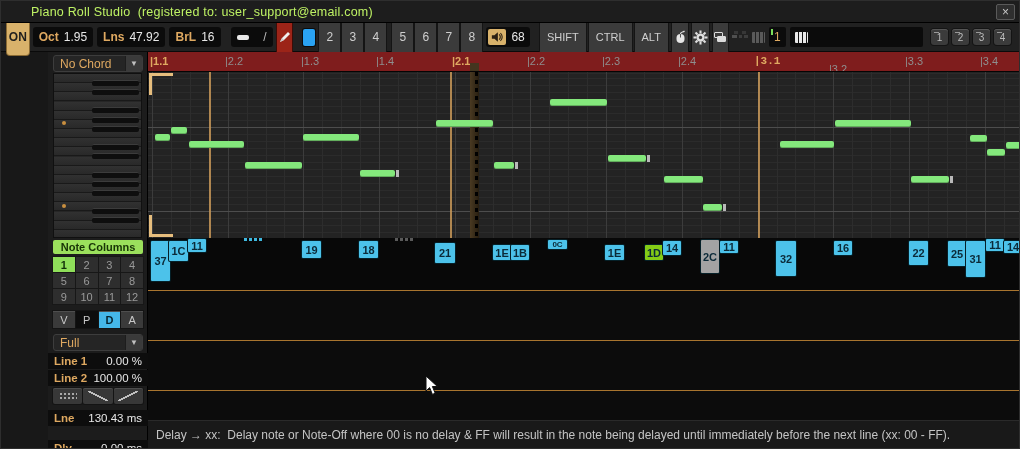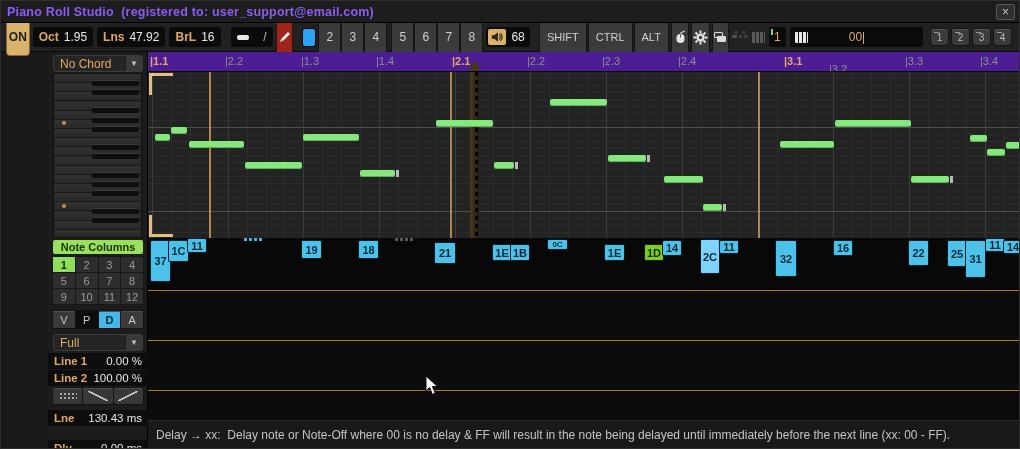--- a/index.html
+++ b/index.html
@@ -2,21 +2,21 @@
 <html><head>
 <meta charset="utf-8">
 <style>
   * { margin:0; padding:0; box-sizing:border-box; }
   html,body { background:#000; }
   body { font-family:"Liberation Sans","DejaVu Sans",sans-serif; }
   #window { position:relative; width:1020px; height:449px; background:#181818; border:1px solid #2e2e2e; overflow:hidden; color:#d6d6d6; }
 
   
   .titlebar { position:relative; height:22px; background:#1d1d1d; border-bottom:1px solid #000; display:flex; align-items:center; padding:0 6px; }
-  .title-text { color:#8b5cf6; font-size:12.5px; font-weight:bold; letter-spacing:.2px; }
+  .title-text { color:#bef264; font-size:12.5px; font-weight:normal; letter-spacing:.2px;margin-left:24px; }
   .close-btn { position:absolute; right:4px; top:3px; width:19px; height:16px; background:#2f2f2f; border:1px solid #5a5a5a; border-radius:2px; color:#c8c8c8; font-size:12px; line-height:14px; text-align:center; cursor:default; }
 
   
   .toolbar { height:29px; background:#212121; border-bottom:1px solid #0a0a0a; display:flex; align-items:center; padding:0 6px; gap:4px; }
   .tb-field { display:flex; align-items:center; gap:5px; height:20px; background:#0b0b0b; border-radius:3px; padding:0 6px; }
   .tb-label { color:#dfa961; font-size:12px; font-weight:bold; }
   .tb-value { color:#e8e8e8; font-size:12px; }
   .btn { height:36px; background:#3b3b3b; border-radius:3px; box-shadow:0 0 0 1px #141414, inset 0 1px 0 #555; color:#cfcfcf; font-size:12px; display:flex; align-items:center; justify-content:center; }
   .on-btn { width:29px; background:#d9b26b; color:#1d1d1d; font-weight:bold; box-shadow:0 0 0 1px #8a6a33, inset 0 1px 0 #f0d9ad; }
   .sq { width:21px; }
@@ -77,21 +77,21 @@
   .lp-row { position:absolute; left:0; width:100px; height:16px; background:#0d0d0d; display:flex; align-items:center; padding:0 6px; }
   .lp-row .tb-label { font-size:11.5px; font-weight:bold; }
   .lp-row .tb-value { font-size:11.5px; margin-left:auto; }
   #fade-btns { position:absolute; left:5px; top:336px; width:90px; display:grid; grid-template-columns:repeat(3,1fr); gap:1px; }
   .fade-btn { height:16px; background:#383838; box-shadow:0 0 0 1px #141414, inset 0 1px 0 #4c4c4c; border-radius:2px; display:flex; align-items:center; justify-content:center; }
   .spray { width:18px; height:9px; background-image:radial-gradient(circle,#a8a8a8 35%,transparent 40%); background-size:4px 4px; }
   .slope-up { width:20px; height:10px; background:linear-gradient(to top right, transparent 45%, #c0c0c0 46% 54%, transparent 55%); }
   .slope-dn { width:20px; height:10px; background:linear-gradient(to bottom right, transparent 45%, #c0c0c0 46% 54%, transparent 55%); }
 
   
-  .ruler { position:relative; height:20px; background:#4c1d95; border-bottom:1px solid #050505; overflow:hidden; }
+  .ruler { position:relative; height:20px; background:#7f1d1d; border-bottom:1px solid #050505; overflow:hidden; }
   .ruler-label { position:absolute; top:3px; font-size:11px; color:#8f8f8f; white-space:pre; }
   .ruler-label.major { color:#dfa961; font-weight:bold; }
   .ruler-playhead { position:absolute; width:9px; bottom:0; height:8px; background:#43351f; }
 
   
   .roll { position:relative; height:166px; background-color:#232323; overflow:hidden;
     background-image:
       repeating-linear-gradient(to right, #3c3c3c 0 1px, transparent 1px 75.7px),
       repeating-linear-gradient(to right, #2d2d2d 0 1px, transparent 1px 18.925px),
       repeating-linear-gradient(to bottom, #2b2b2b 0 1px, transparent 1px 7px);
@@ -219,21 +219,20 @@
       </div>
     <div class="ghost-icon dim">
         <span class="piano-glyph"></span>
       </div>
     <div class="step-field">
       <span class="step-tick"></span>
       <span class="step-val">1</span>
     </div>
     <div class="note-input">
       <span class="piano-glyph"></span>
-      <span class="ni-val"><span>00</span><span class="caret"></span></span>
     </div>
     <div class="spacer"></div>
     <div style="display:flex; gap:4px; margin-right:2px;" id="preset-btns">
         <div class="btn preset">1</div>
         <div class="btn preset">2</div>
         <div class="btn preset">3</div>
         <div class="btn preset">4</div>
       </div>
   </div>
 
@@ -335,21 +334,21 @@
     <div class="main">
       <div class="ruler" id="ruler">
           <div class="ruler-label major" style="left: 2px;">|1.1</div>
           <div class="ruler-label" style="left: 77px;">|2.2</div>
           <div class="ruler-label" style="left: 153px;">|1.3</div>
           <div class="ruler-label" style="left: 228px;">|1.4</div>
           <div class="ruler-label major" style="left: 304px;">|2.1</div>
           <div class="ruler-label" style="left: 379px;">|2.2</div>
           <div class="ruler-label" style="left: 454px;">|2.3</div>
           <div class="ruler-label" style="left: 530px;">|2.4</div>
-          <div class="ruler-label major" style="left: 636px;">|3.1</div>
+          <div class="ruler-label major" style="left: 606px; font-family: Liberation Mono, monospace;">|3.1</div>
           <div class="ruler-label" style="left: 681px; margin-top: 8px;">|3.2</div>
           <div class="ruler-label" style="left: 757px;">|3.3</div>
           <div class="ruler-label" style="left: 832px;">|3.4</div>
           <div class="ruler-playhead" style="left: 322px;"></div>
         </div>
       <div class="roll" id="roll">
 
         <div class="bracket" style="left:1px;top:1px;width:24px;height:3px;"></div>
         <div class="bracket" style="left:1px;top:1px;width:3px;height:22px;"></div>
         <div class="bracket" style="left:889px;top:1px;width:24px;height:3px;"></div>
@@ -395,21 +394,21 @@
           <div class="dlabel" style="left: 40px; top: 1px; width: 18px; height: 13px; background: rgb(76, 194, 234);">11</div>
           <div class="dlabel" style="left: 154px; top: 3px; width: 19px; height: 17px; background: rgb(76, 194, 234);">19</div>
           <div class="dlabel" style="left: 211px; top: 3px; width: 19px; height: 17px; background: rgb(76, 194, 234);">18</div>
           <div class="dlabel" style="left: 287px; top: 5px; width: 20px; height: 20px; background: rgb(76, 194, 234);">21</div>
           <div class="dlabel" style="left: 345px; top: 7px; width: 18px; height: 15px; background: rgb(76, 194, 234);">1E</div>
           <div class="dlabel" style="left: 363px; top: 7px; width: 18px; height: 15px; background: rgb(76, 194, 234);">1B</div>
           <div class="dlabel small" style="left: 400px; top: 2px; width: 19px; height: 9px; background: rgb(76, 194, 234);">0C</div>
           <div class="dlabel" style="left: 457px; top: 7px; width: 19px; height: 15px; background: rgb(76, 194, 234);">1E</div>
           <div class="dlabel" style="left: 497px; top: 7px; width: 18px; height: 15px; background: #84cc16;">1D</div>
           <div class="dlabel" style="left: 515px; top: 3px; width: 18px; height: 14px; background: rgb(76, 194, 234);">14</div>
-          <div class="dlabel" style="left: 553px; top: 2px; width: 18px; height: 33px; background: #7dd3fc;">2C</div>
+          <div class="dlabel" style="left: 553px; top: 2px; width: 18px; height: 33px; background: #a3a3a3;">2C</div>
           <div class="dlabel" style="left: 572px; top: 3px; width: 18px; height: 12px; background: rgb(76, 194, 234);">11</div>
           <div class="dlabel" style="left: 628px; top: 3px; width: 20px; height: 35px; background: rgb(76, 194, 234);">32</div>
           <div class="dlabel" style="left: 686px; top: 3px; width: 18px; height: 14px; background: rgb(76, 194, 234);">16</div>
           <div class="dlabel" style="left: 761px; top: 3px; width: 19px; height: 24px; background: rgb(76, 194, 234);">22</div>
           <div class="dlabel" style="left: 800px; top: 3px; width: 18px; height: 25px; background: rgb(76, 194, 234);">25</div>
           <div class="dlabel" style="left: 818px; top: 3px; width: 19px; height: 36px; background: rgb(76, 194, 234);">31</div>
           <div class="dlabel" style="left: 838px; top: 1px; width: 18px; height: 12px; background: rgb(76, 194, 234);">11</div>
           <div class="dlabel" style="left: 856px; top: 3px; width: 18px; height: 12px; background: rgb(76, 194, 234);">14</div>
           <div class="dlabel small" style="left: 876px; top: 0px; width: 19px; height: 11px; background: #14b8a6;">0F</div>
           <div class="dash-strip" style="left: 96px; background: repeating-linear-gradient(to right, rgb(63, 184, 223) 0px, rgb(63, 184, 223) 3px, transparent 3px, transparent 5px);"></div>

